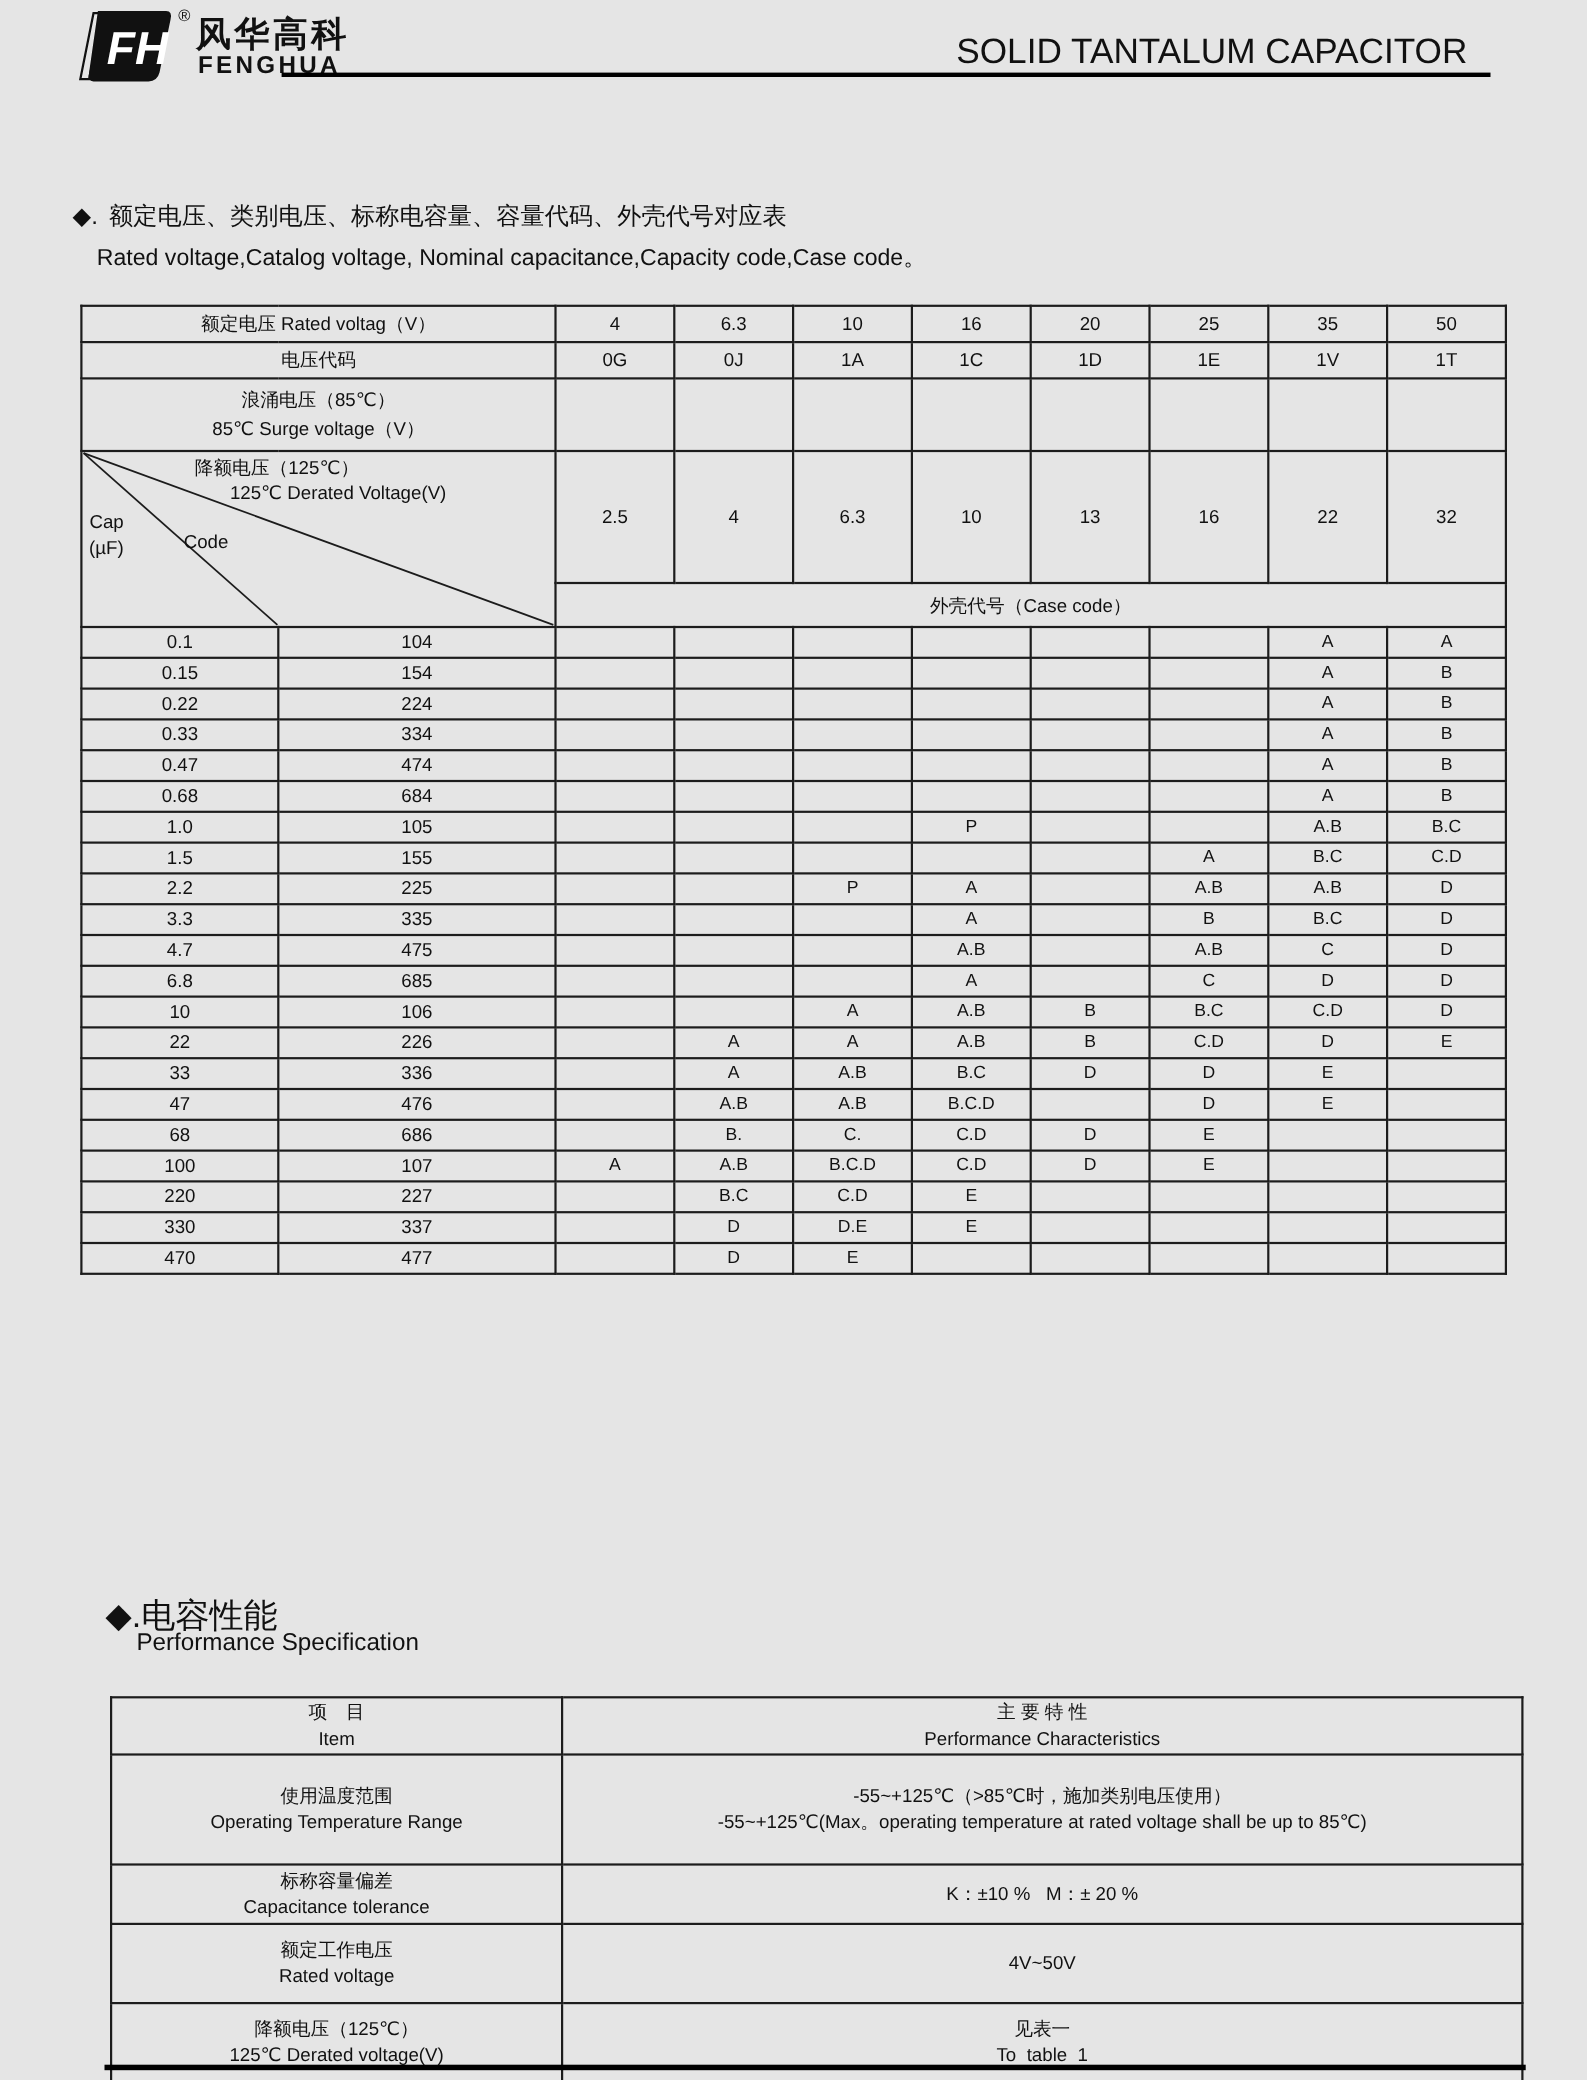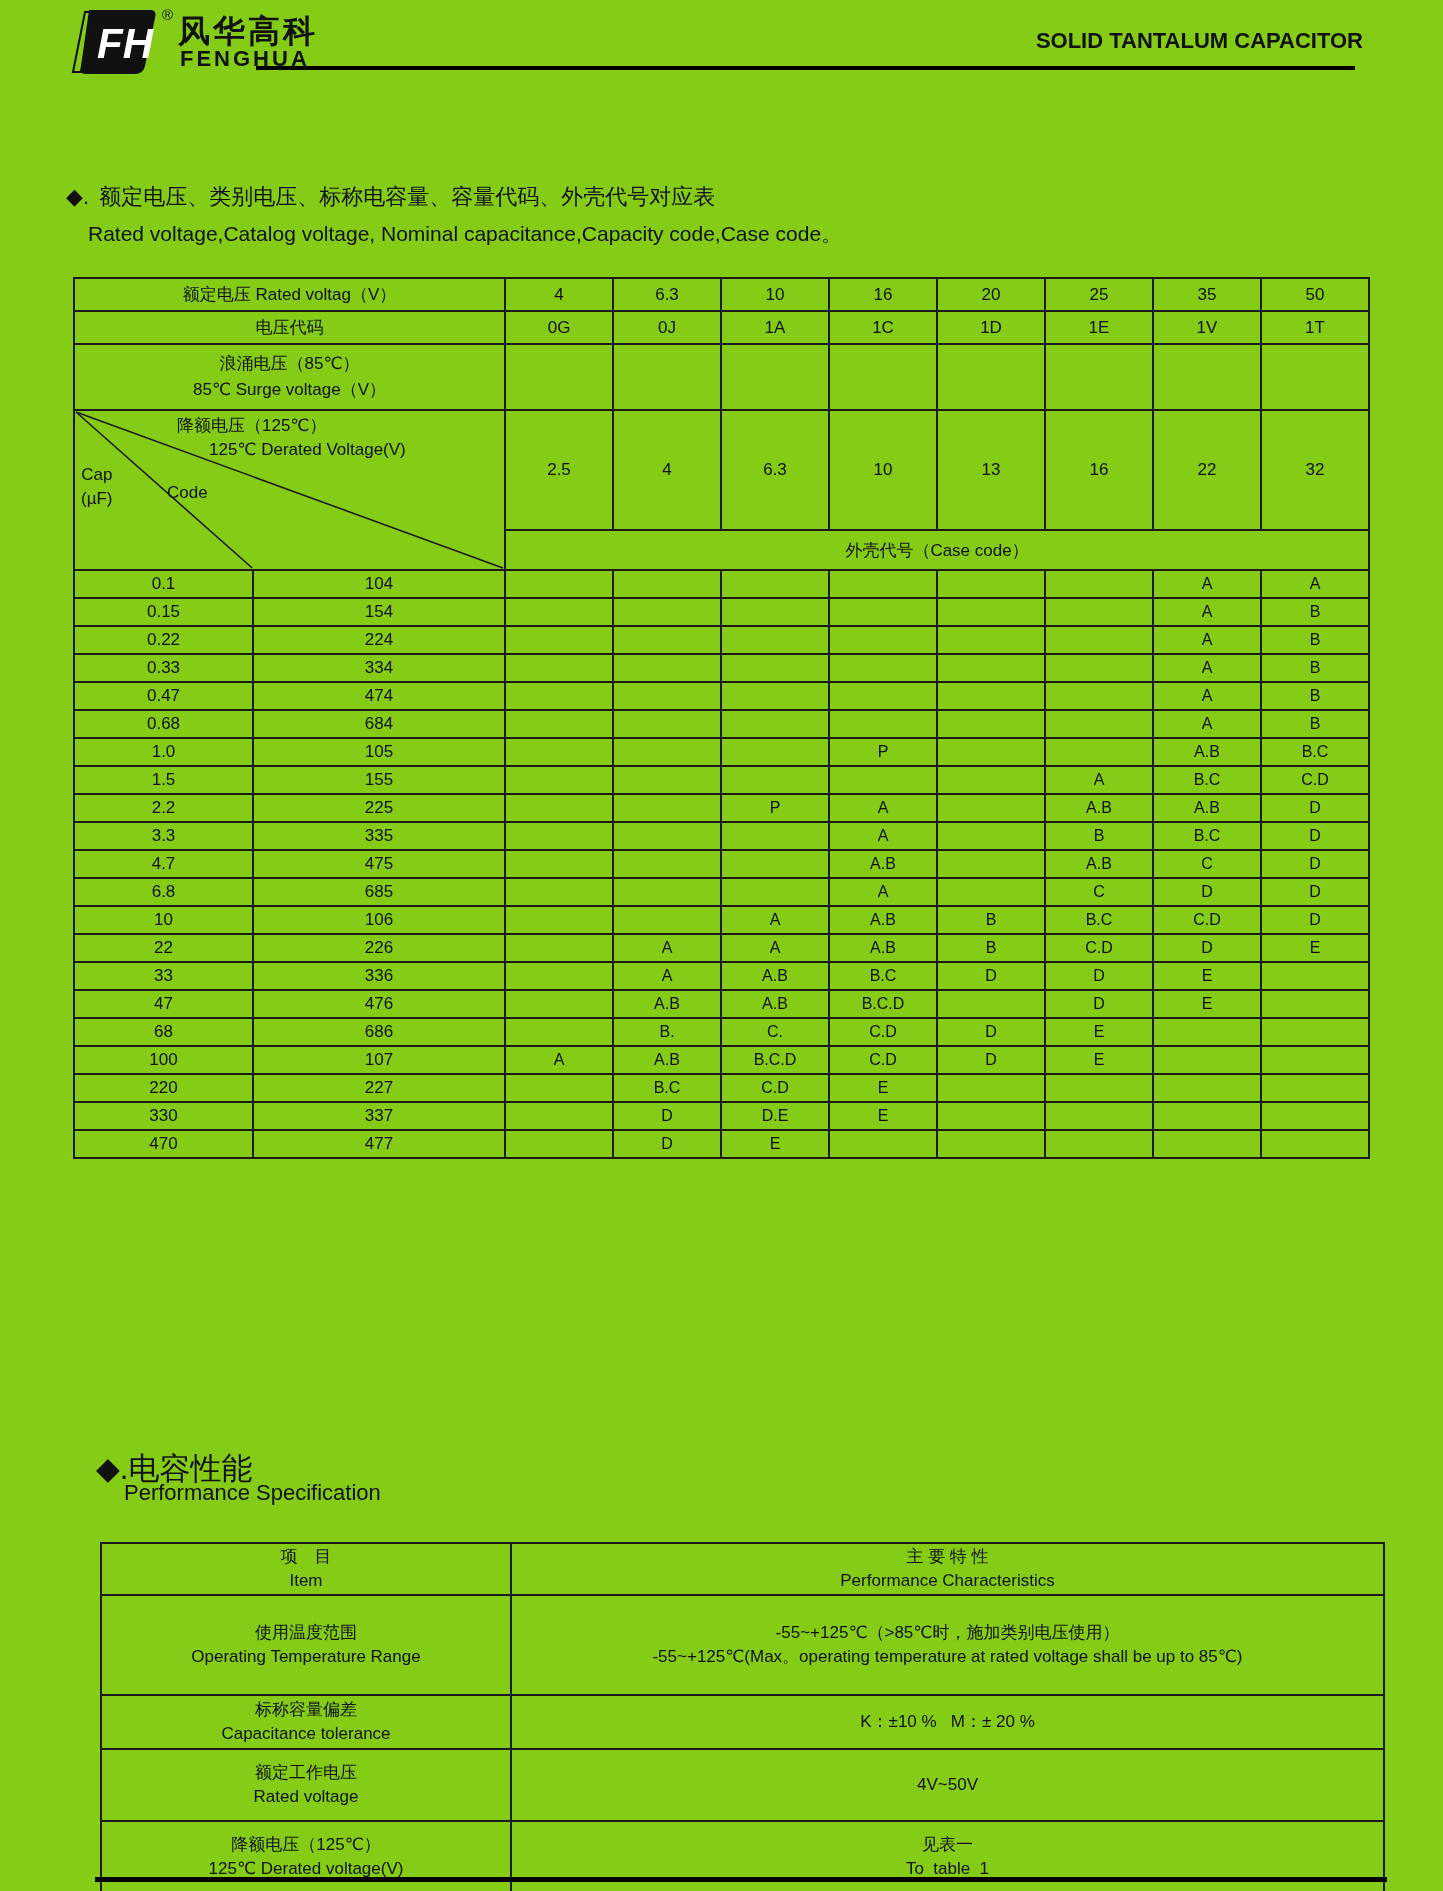--- a/index.html
+++ b/index.html
@@ -1,27 +1,27 @@
 <!DOCTYPE html>
 <html><head>
 <meta charset="utf-8">
 <style>
   * { margin:0; padding:0; box-sizing:border-box; }
   html,body { background:#ffffff; }
   .page {
-    position:relative; width:1443px; height:1891px; background:#84cc16;
+    position:relative; width:1443px; height:1891px; background:#e5e5e5;
     font-family:"Liberation Sans","DejaVu Sans",sans-serif; color:#000; overflow:hidden;
   }
 
   
   .logo-mark { position:absolute; left:55px; top:8px; }
   .reg-mark { position:absolute; left:162px; top:6px; font-size:15px; color:#111; }
   .brand-cn { position:absolute; left:178px; top:10px; font-size:32px; font-weight:700; letter-spacing:3px; color:#111; }
   .brand-en { position:absolute; left:180px; top:46px; font-size:22px; font-weight:600; letter-spacing:3px; color:#111; }
-  .doc-title { position:absolute; right:80px; top:28px; font-size:22px; font-weight:700; color:#111; }
+  .doc-title { position:absolute; right:109px; top:28px; font-size:32px; font-weight:400; color:#111; }
   .header-rule { position:absolute; left:256px; top:66px; width:1099px; height:4px; background:#000; }
 
   
   .sec1-cn { position:absolute; left:66px; top:182px; font-size:22px; color:#111; }
   .sec1-cn .bullet { font-size:22px; margin-right:4px; }
   .sec1-en { position:absolute; left:88px; top:220px; font-size:21px; color:#111;text-align:center; }
   .sec2-cn { position:absolute; left:96px; top:1448px; font-size:31px; color:#111; }
   .sec2-en { position:absolute; left:124px; top:1480px; font-size:22px; color:#111; }
 
   

